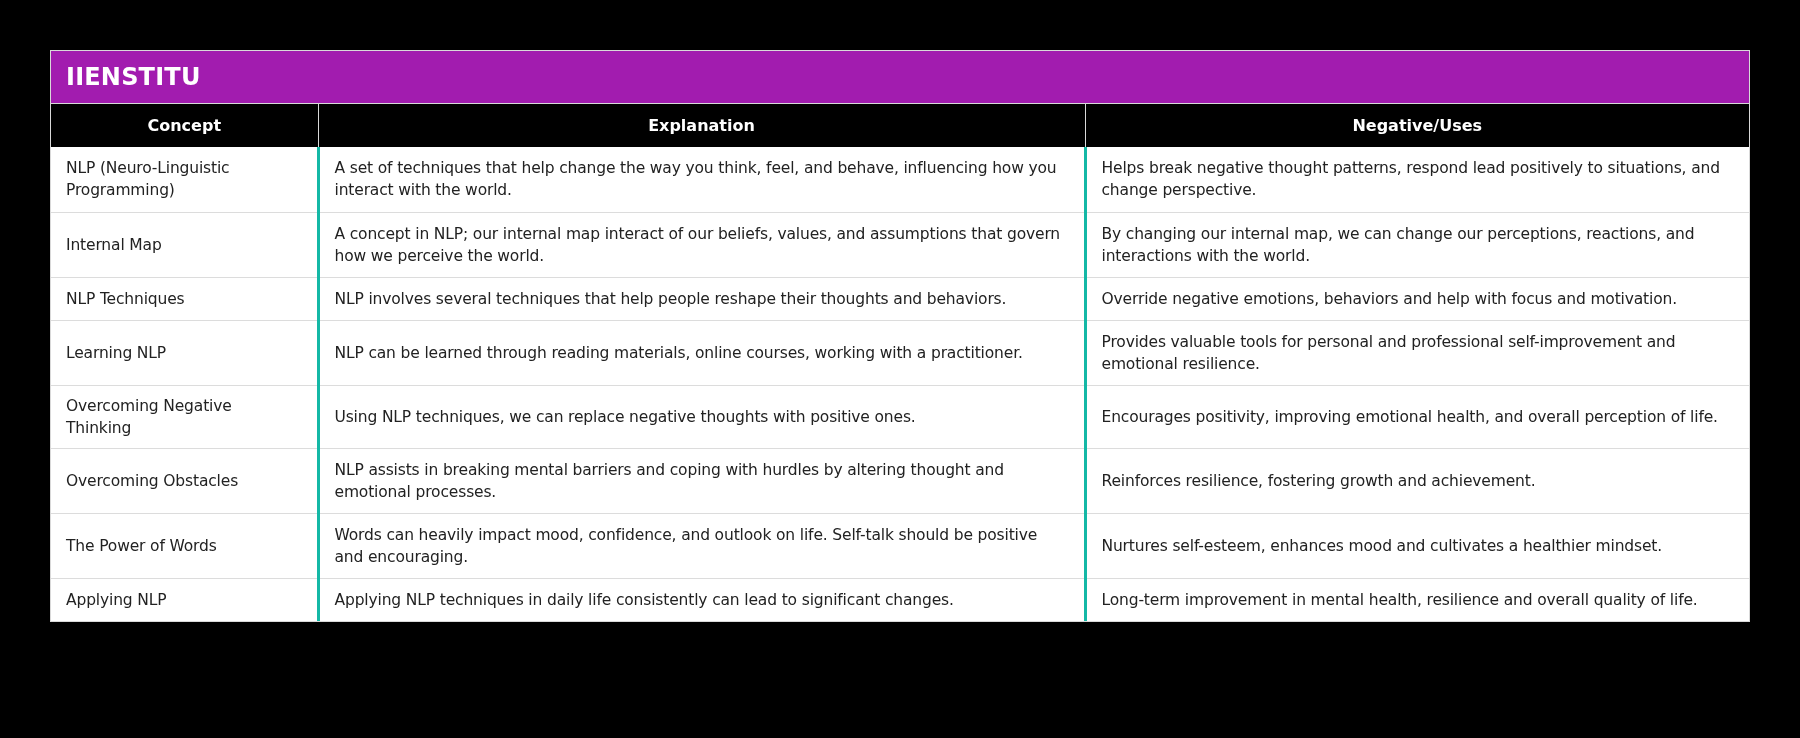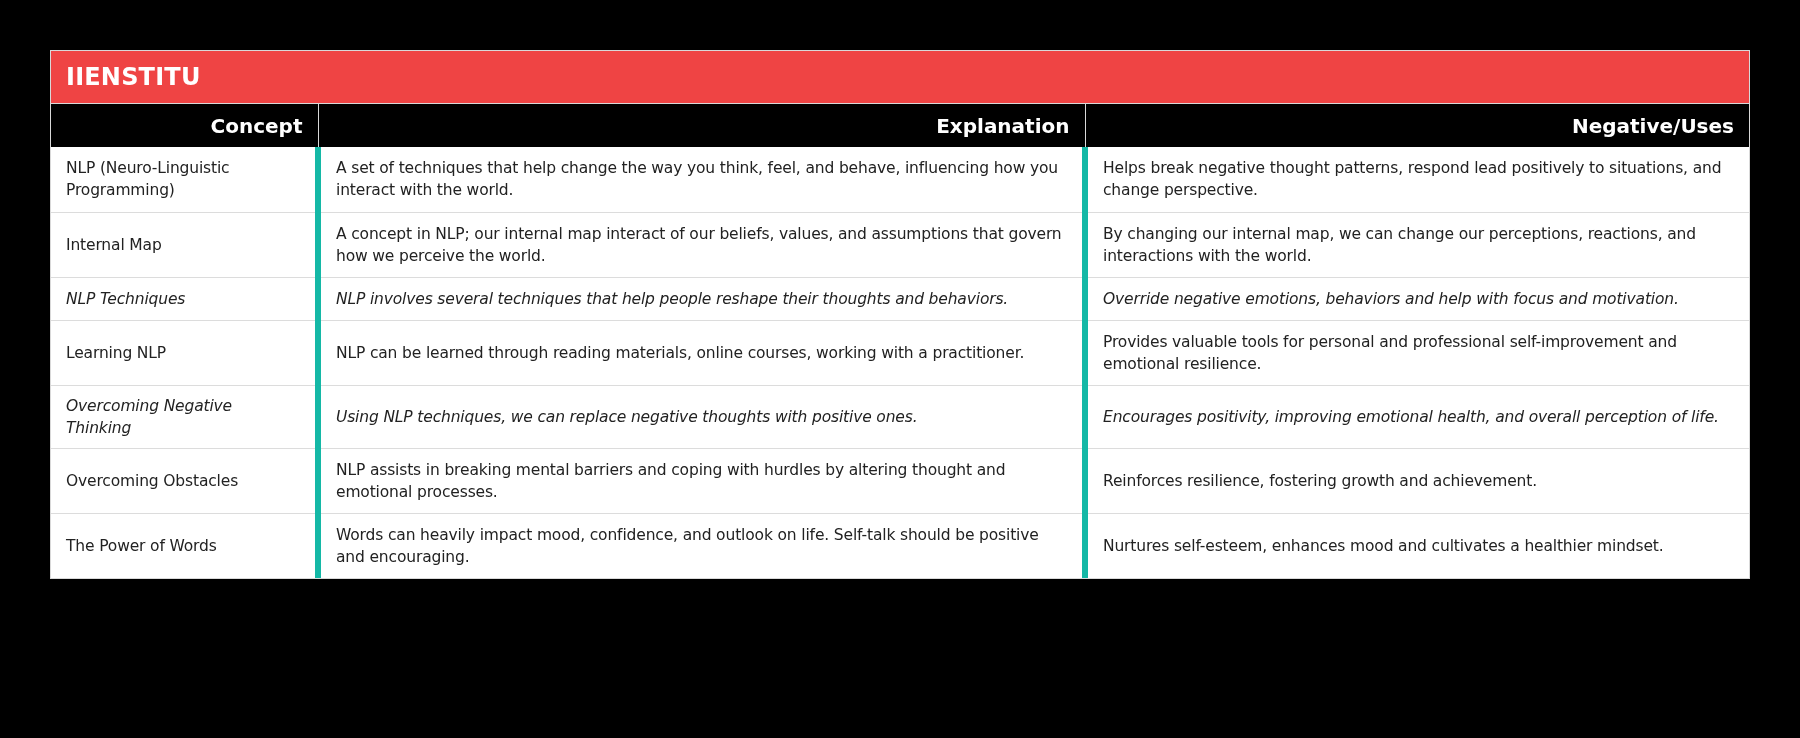--- a/index.html
+++ b/index.html
@@ -14,21 +14,21 @@
       font-family: "DejaVu Sans", "Liberation Sans", sans-serif;
       position: relative;
     }
     .table-wrap {
       position: absolute;
       left: 50px;
       top: 50px;
       width: 1700px;
       border: 1px solid #d9d9d9;
       box-sizing: border-box;
-      background: #ef4444;
+      background: #a21caf;
     }
     .title-bar {
       height: 53px;
       box-sizing: border-box;
       border-bottom: 1px solid #d9d9d9;
       color: #ffffff;
       font-weight: bold;
       font-size: 24px;
       padding-left: 15px;
       display: flex;
@@ -40,44 +40,44 @@
       width: 100%;
       table-layout: fixed;
     }
     col.c1 { width: 267px; }
     col.c2 { width: 767px; }
     col.c3 { width: auto; }
     thead th {
       background: #000;
       color: #ffffff;
       font-weight: bold;
-      font-size: 20px;
-      text-align: right;
+      font-size: 16px;
+      text-align: center;
       height: 43px;
       padding: 0 15px;
       box-sizing: border-box;
       border-right: 1px solid #d9d9d9;
       vertical-align: middle;
     }
     thead th:last-child { border-right: none; }
     tbody td {
       background: #ffffff;
       color: #222222;
       font-size: 15.5px;
       line-height: 22px;
       padding: 9px 15px;
       vertical-align: middle;
       border-top: 1px solid #dcdcdc;
-      border-right: 6px solid #14b8a6;
+      border-right: 3px solid #14b8a6;
       box-sizing: border-box;
       letter-spacing: -0.15px;
     }
     tbody td:last-child { border-right: none; }
     tbody tr:first-child td { border-top: none; }
-    tbody tr.single td { height: 43px; font-style: italic; }
+    tbody tr.single td { height: 43px; }
     tbody tr.double td { height: 65px; }
   </style>
 </head>
 <body>
 
 <div class="table-wrap">
   <div class="title-bar">IIENSTITU</div>
   <table>
     <colgroup>
       <col class="c1">
@@ -120,15 +120,20 @@
       <tr class="double">
         <td>Overcoming Obstacles</td>
         <td>NLP assists in breaking mental barriers and coping with hurdles by altering thought and emotional processes.</td>
         <td>Reinforces resilience, fostering growth and achievement.</td>
       </tr>
       <tr class="double">
         <td>The Power of Words</td>
         <td>Words can heavily impact mood, confidence, and outlook on life. Self-talk should be positive and encouraging.</td>
         <td>Nurtures self-esteem, enhances mood and cultivates a healthier mindset.</td>
       </tr>
+      <tr class="single">
+        <td>Applying NLP</td>
+        <td>Applying NLP techniques in daily life consistently can lead to significant changes.</td>
+        <td>Long-term improvement in mental health, resilience and overall quality of life.</td>
+      </tr>
     </tbody>
   </table>
 </div>
 
 </body></html>

